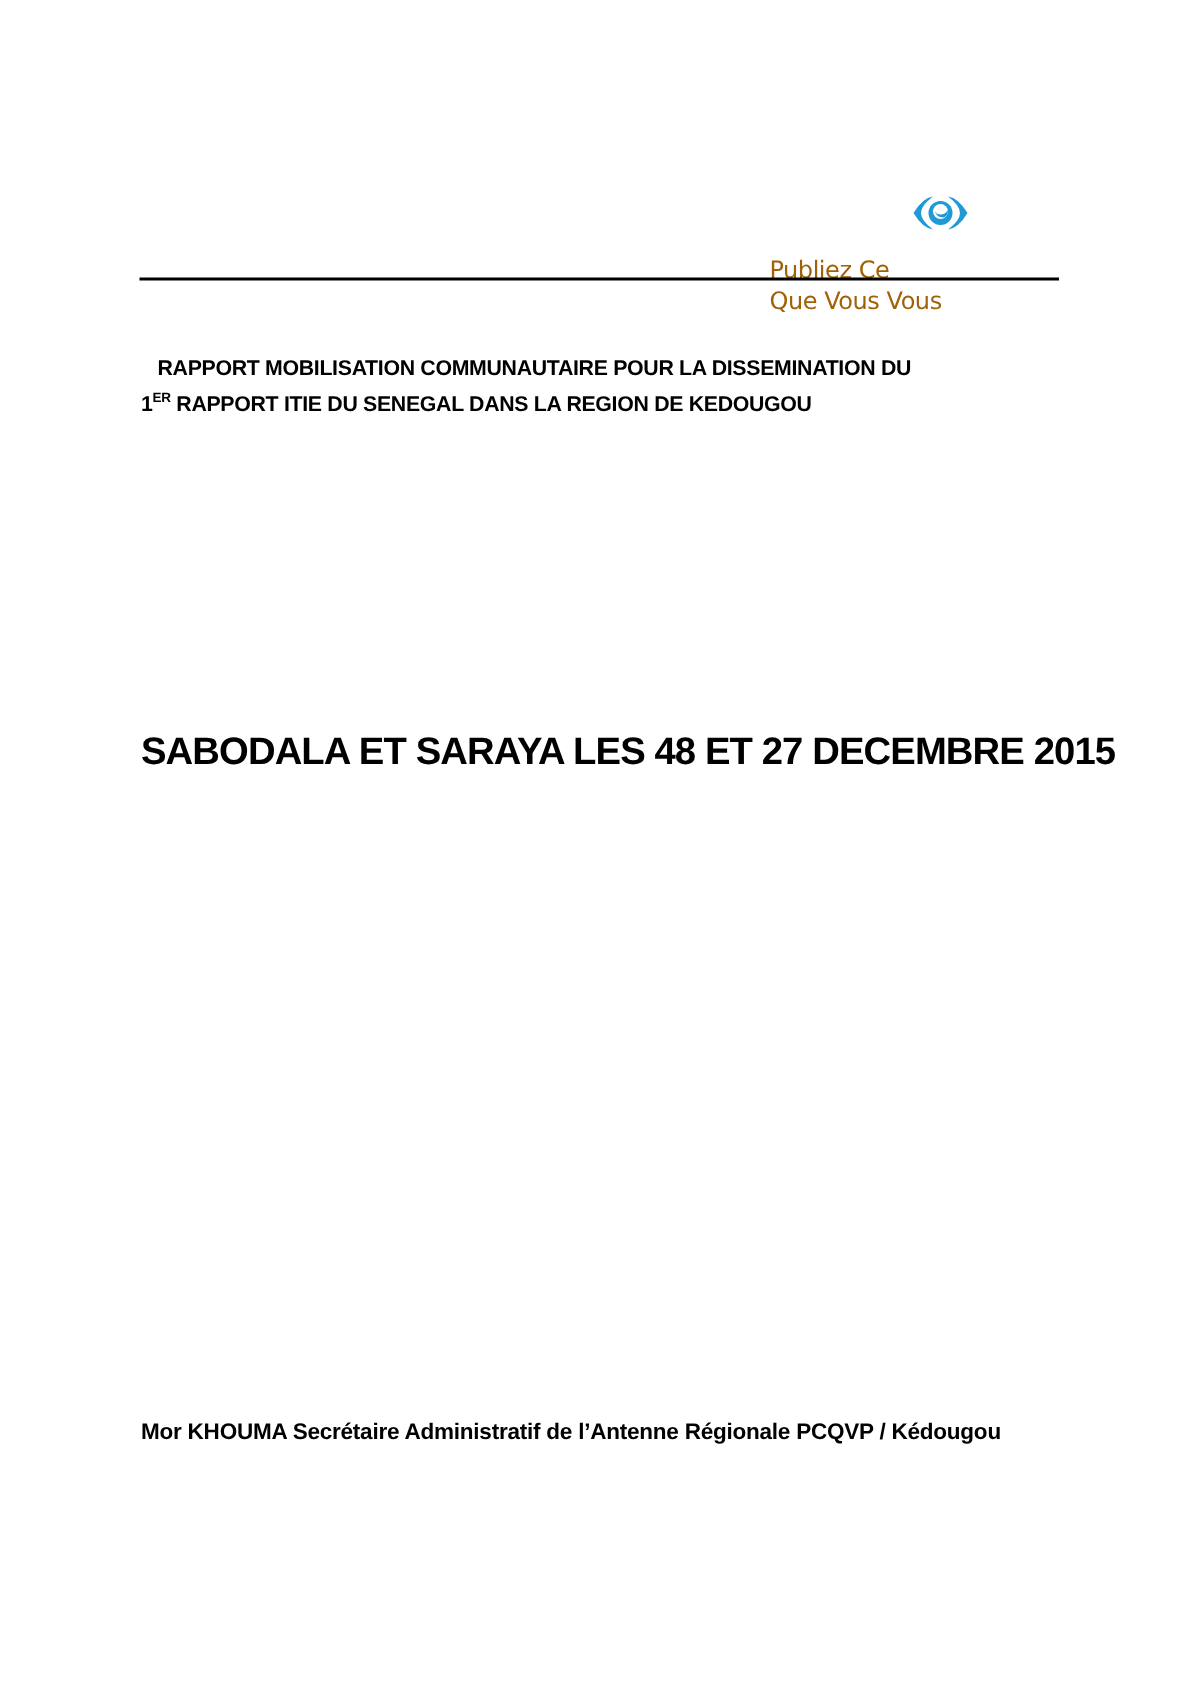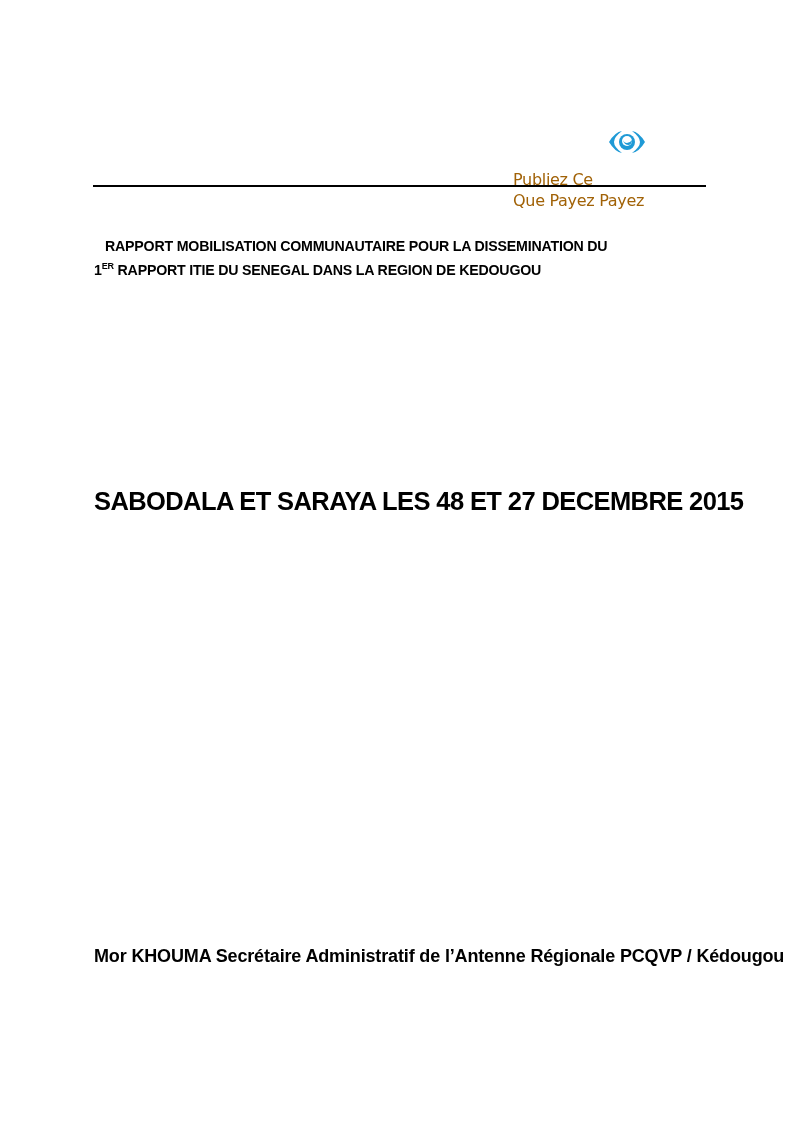--- a/index.html
+++ b/index.html
@@ -9,28 +9,28 @@
                font-family:"DejaVu Sans", sans-serif; letter-spacing:-0.3px;margin-top:36px; }
   .logo-l1 { top:134px; }
   .logo-l2 { top:155px; }
   .logo-eye { position:absolute; left:605px; top:128px; width:44px; height:28px; }
   .rule { position:absolute; left:93px; top:185px; width:613px; height:2px; background:#000; }
   .title { position:absolute; left:94px; font-weight:bold; font-size:14.2px; letter-spacing:-0.2px; white-space:nowrap; }
   .t1 { top:238px;margin-left:11px; }
   .t2 { top:262px; }
   sup { font-size:9px; vertical-align:6px; line-height:0;margin-top:36px; }
   .subtitle { position:absolute; left:94px; top:487px; font-weight:bold; font-size:25.5px; letter-spacing:-0.6px; white-space:nowrap; }
-  .author { position:absolute; left:94px; top:946px; font-weight:bold; font-size:18px; letter-spacing:-0.15px; white-space:nowrap; }
+  .author { position:absolute; left:94px; top:946px; font-weight:bold; font-size:15px; letter-spacing:-0.15px; white-space:nowrap; }
 </style>
 </head>
 <body>
 
 <div>
   <span class="logo-line logo-l1">Publiez Ce</span>
-  <span class="logo-line logo-l2">Que Payez Payez</span>
+  <span class="logo-line logo-l2">Que Vous Vous</span>
   <svg class="logo-eye" viewBox="0 0 44 28">
     <path d="M4 14 Q10 4 17 3 Q9 9 9 14 Q9 19 17 25 Q10 24 4 14 Z" fill="#1f9ad6"></path>
     <path d="M40 14 Q34 4 27 3 Q35 9 35 14 Q35 19 27 25 Q34 24 40 14 Z" fill="#1f9ad6"></path>
     <circle cx="22" cy="14" r="8" fill="#1f9ad6"></circle>
     <circle cx="22" cy="13" r="5" fill="#ffffff"></circle>
     <path d="M18 12 Q19 17 24 17 Q27 16 27 12 Q25 15 22 15 Q19 15 18 12 Z" fill="#1f9ad6"></path>
   </svg>
 </div>
 
 <div class="rule"></div>

